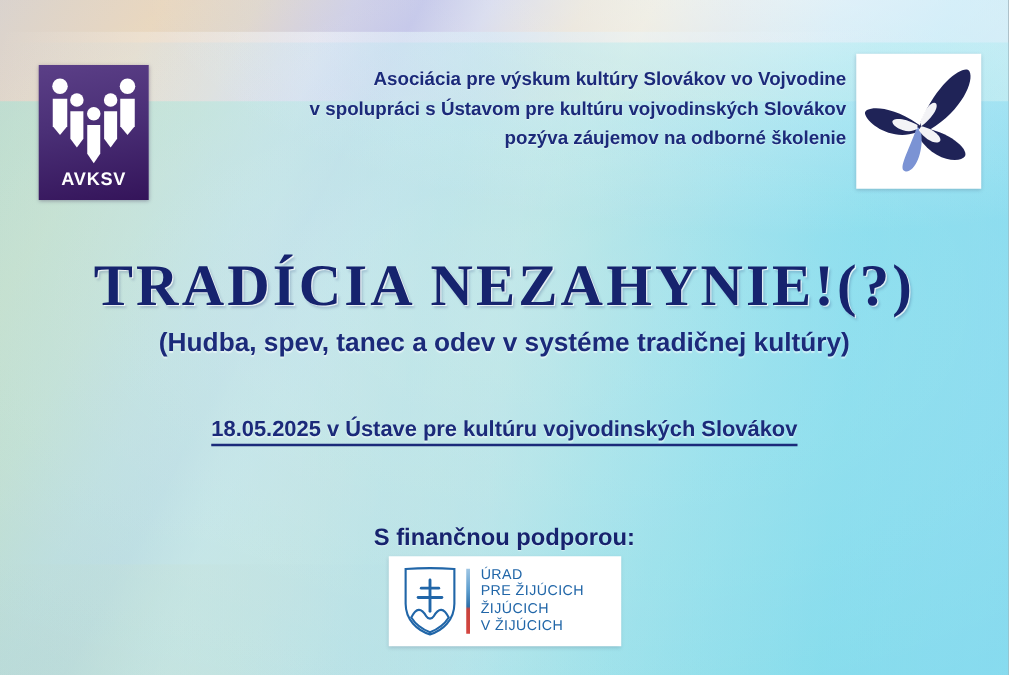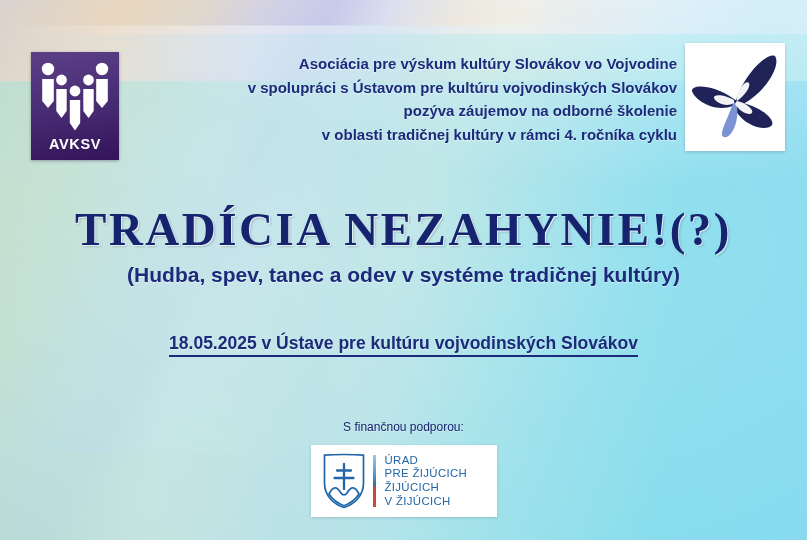--- a/index.html
+++ b/index.html
@@ -204,22 +204,22 @@
     text-shadow: 0 1px 1px rgba(255,255,255,0.5);
   }
 
   
   .support-label {
     position: absolute;
     left: 0; right: 0;
     top: 420px;
     text-align: center;
     color: #16236e;
-    font-weight: normal;
-    font-size: 12px;
+    font-weight: bold;
+    font-size: 19px;
     font-family: "Liberation Sans", sans-serif;
     text-shadow: 0 1px 1px rgba(255,255,255,0.5);
   }
   .urad-logo {
     position: absolute;
     left: 50%;
     transform: translateX(-50%);
     top: 445px;
     width: 186px;
     height: 72px;
@@ -309,21 +309,20 @@
           <path d="M1,-1 C5,-14 12,-19 14,-16 C16,-12 9,-3 2,2 Z" fill="#ffffff" opacity="0.95"></path>
           <path d="M2,2 C12,4 19,11 17,14 C14,17 5,13 0,5 Z" fill="#ffffff" opacity="0.95"></path>
         </g>
       </svg>
     </div>
 
     <div class="header-block">
       <div>Asociácia pre výskum kultúry Slovákov vo Vojvodine</div>
       <div>v spolupráci s Ústavom pre kultúru vojvodinských Slovákov</div>
       <div>pozýva záujemov na odborné školenie</div>
-      <div>v oblasti tradičnej kultúry v rámci 4. ročníka cyklu</div>
     </div>
 
     <div class="main-title">TRADÍCIA NEZAHYNIE!(?)</div>
     <div class="subtitle">(Hudba, spev, tanec a odev v systéme tradičnej kultúry)</div>
 
     <div class="date-line">
       <span>18.05.2025 v Ústave pre kultúru vojvodinských Slovákov</span>
     </div>
 
     <div class="support-label">S finančnou podporou:</div>

